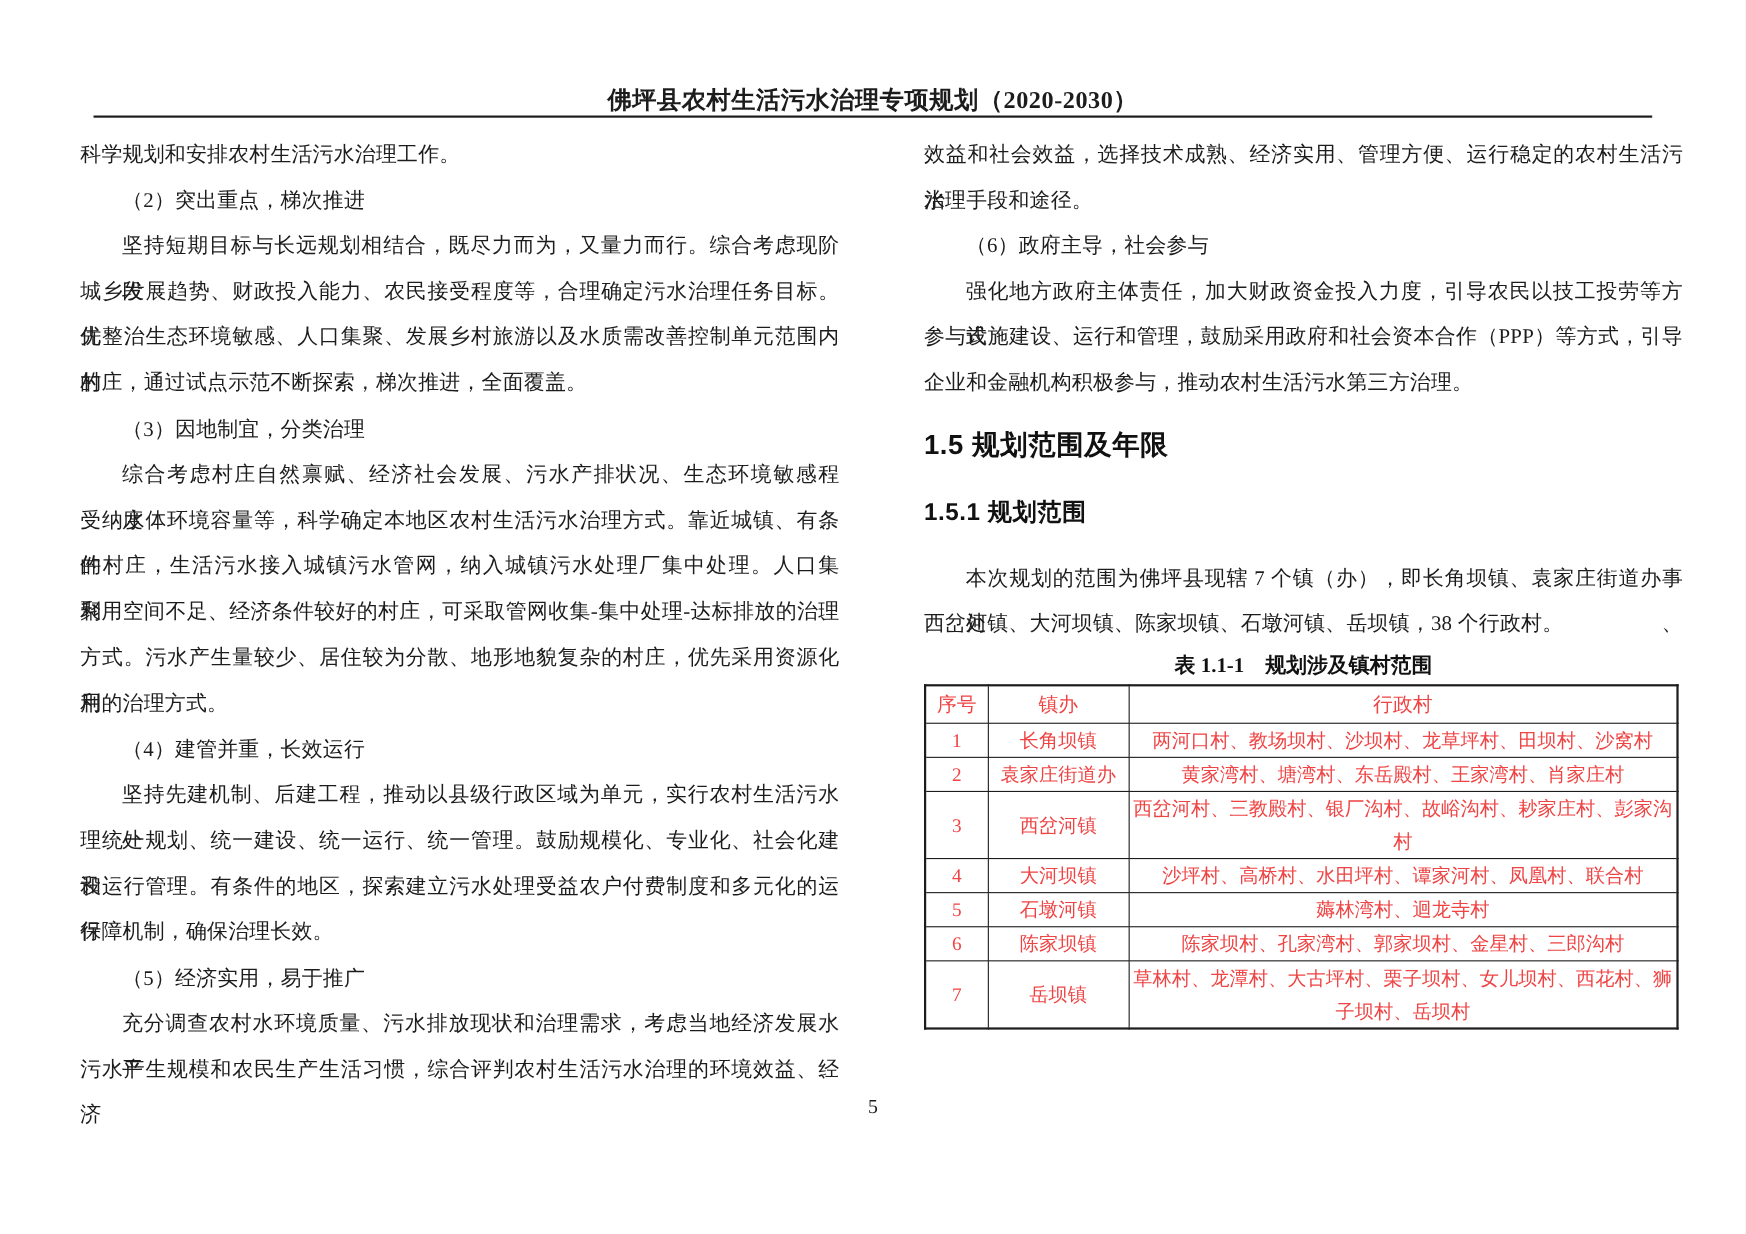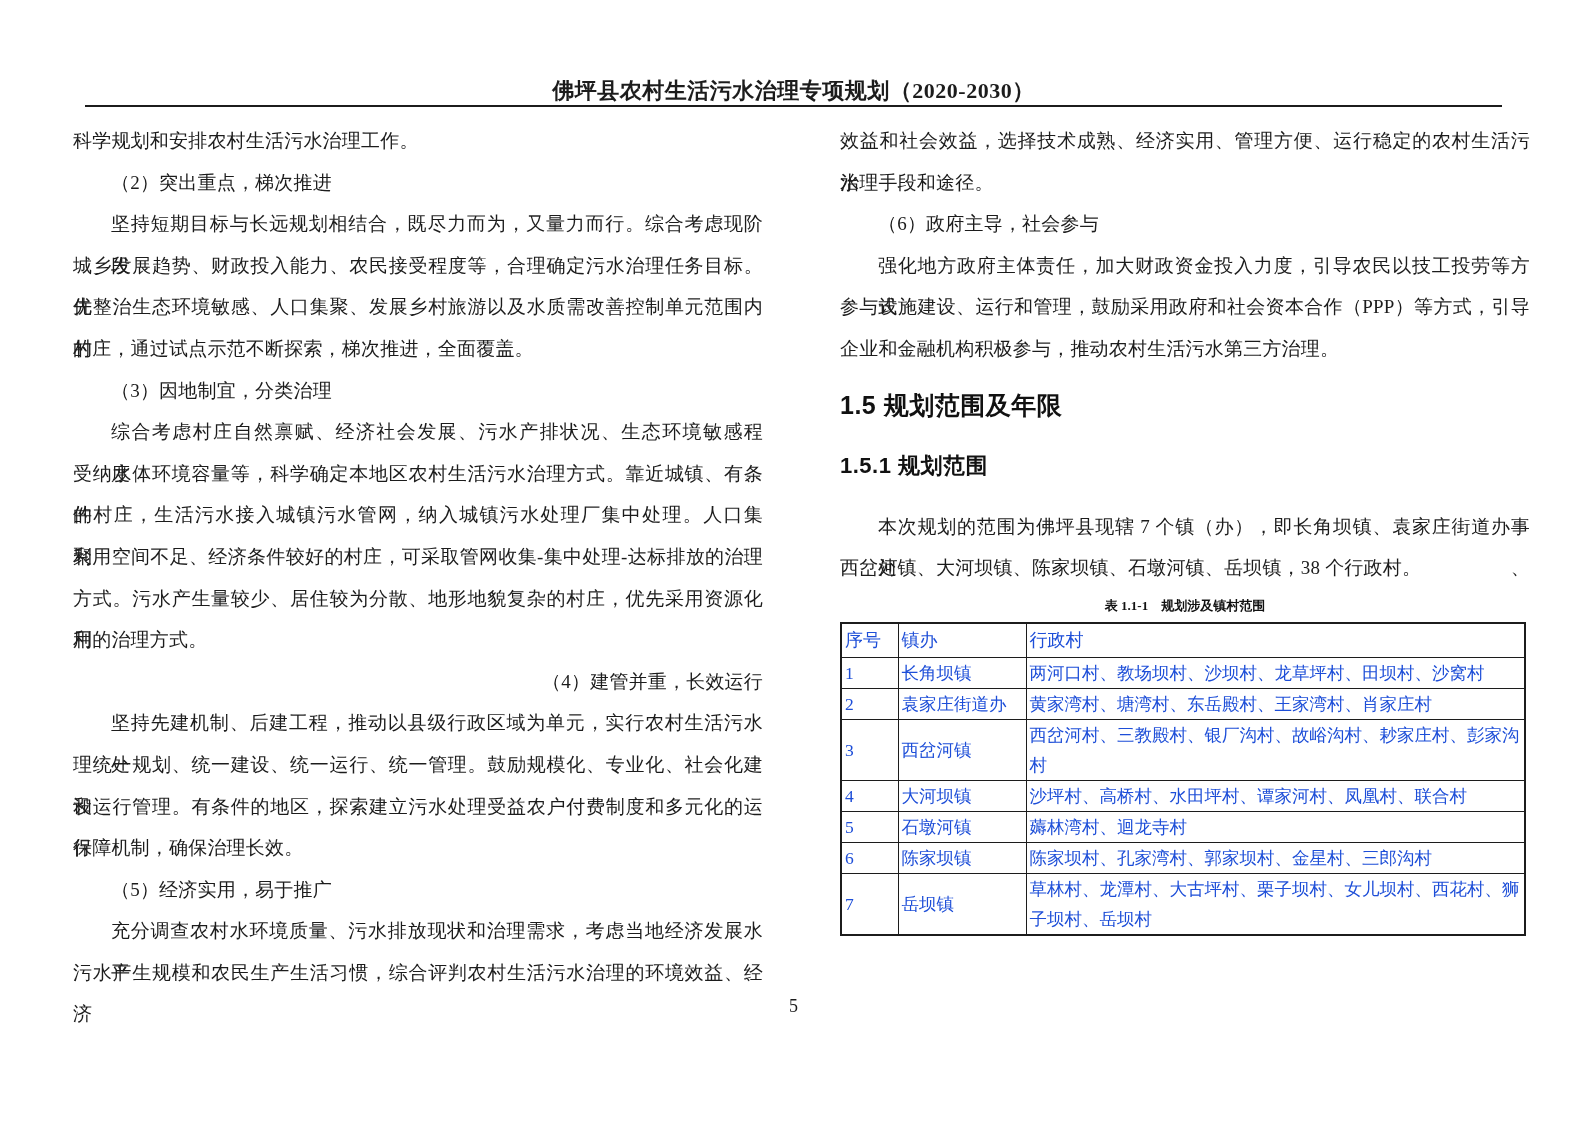--- a/index.html
+++ b/index.html
@@ -68,40 +68,40 @@
     color: #111;
     letter-spacing: 0.5px;
     font-family: "Liberation Sans", "DejaVu Sans", sans-serif;
   }
   .para { margin-top: 22px; }
   .table-caption {
     margin-top: 4px;
     height: 26px;
     line-height: 26px;
     text-align: center;
-    font-size: 13px;
+    font-size: 19px;
     font-weight: bold;
     color: #111;
   }
   table.range-table {
     margin-top: 3px;
     width: 684px;
     border-collapse: collapse;
     table-layout: fixed;
     border: 2.5px solid #1c1c1c;
   }
   .range-table th, .range-table td {
     border: 1.5px solid #1c1c1c;
-    text-align: left;
+    text-align: center;
     vertical-align: middle;
     font-weight: normal;
     font-size: 17.5px;
     line-height: 30px;
     padding: 0 3px;
-    color: #1d4ed8;
+    color: #ef4444;
   }
   .range-table th { height: 33px; font-size: 18px; }
   .range-table td { height: 30px; }
   .range-table col.c-idx  { width: 57px;  }
   .range-table col.c-town { width: 128px; }
   .range-table col.c-vill { width: 499px; }
   .page-number {
     position: absolute;
     top: 996px; left: 0;
     width: 100%;
@@ -126,21 +126,21 @@
       <div class="tline just">城乡发展趋势、财政投入能力、农民接受程度等，合理确定污水治理任务目标。优</div>
       <div class="tline just">先整治生态环境敏感、人口集聚、发展乡村旅游以及水质需改善控制单元范围内的</div>
       <div class="tline">村庄，通过试点示范不断探索，梯次推进，全面覆盖。</div>
       <div class="tline" style="padding-left: 2em;">（3）因地制宜，分类治理</div>
       <div class="tline just" style="padding-left: 2em;">综合考虑村庄自然禀赋、经济社会发展、污水产排状况、生态环境敏感程度、</div>
       <div class="tline just">受纳水体环境容量等，科学确定本地区农村生活污水治理方式。靠近城镇、有条件</div>
       <div class="tline just">的村庄，生活污水接入城镇污水管网，纳入城镇污水处理厂集中处理。人口集聚、</div>
       <div class="tline just">利用空间不足、经济条件较好的村庄，可采取管网收集-集中处理-达标排放的治理</div>
       <div class="tline just">方式。污水产生量较少、居住较为分散、地形地貌复杂的村庄，优先采用资源化利</div>
       <div class="tline">用的治理方式。</div>
-      <div class="tline" style="padding-left: 2em; text-align: right;">（4）建管并重，长效运行</div>
+      <div class="tline" style="padding-left: 2em;">（4）建管并重，长效运行</div>
       <div class="tline just" style="padding-left: 2em;">坚持先建机制、后建工程，推动以县级行政区域为单元，实行农村生活污水处</div>
       <div class="tline just">理统一规划、统一建设、统一运行、统一管理。鼓励规模化、专业化、社会化建设</div>
       <div class="tline just">和运行管理。有条件的地区，探索建立污水处理受益农户付费制度和多元化的运行</div>
       <div class="tline">保障机制，确保治理长效。</div>
       <div class="tline" style="padding-left: 2em;">（5）经济实用，易于推广</div>
       <div class="tline just" style="padding-left: 2em;">充分调查农村水环境质量、污水排放现状和治理需求，考虑当地经济发展水平、</div>
       <div class="tline just">污水产生规模和农民生产生活习惯，综合评判农村生活污水治理的环境效益、经济</div>
     </div>
 
   <div class="col col-right">

